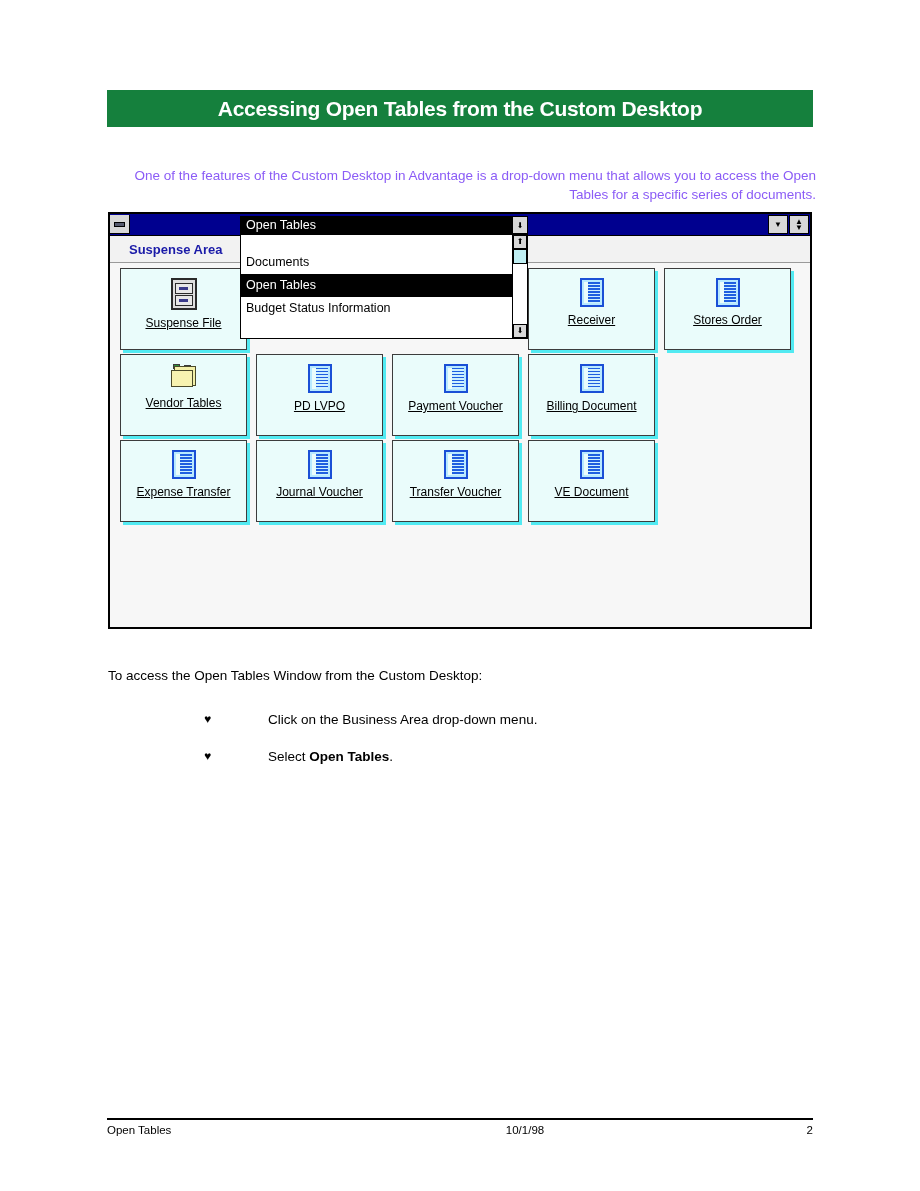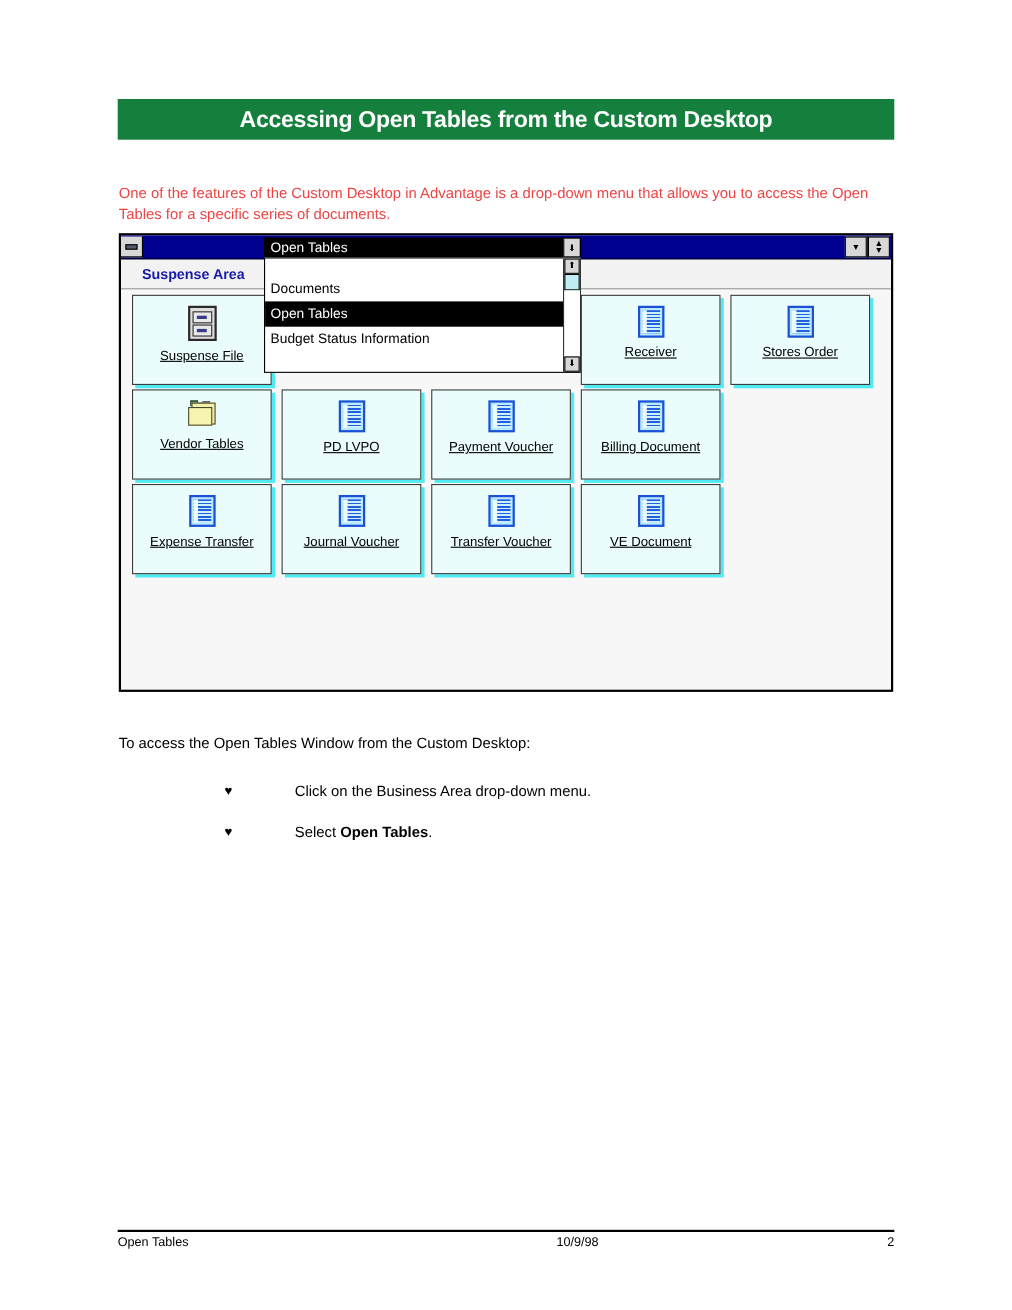--- a/index.html
+++ b/index.html
@@ -35,22 +35,23 @@
     font-family: "Liberation Sans", sans-serif;
   }
 
   
   .intro {
     position: absolute;
     left: 108px;
     top: 152px;
     width: 708px;
     font-size: 13.5px;
-    color: #ef4444;
+    color: #8b5cf6;
     line-height: 19px;
+    text-align: right;
   }
 
   
   .app-window {
     position: absolute;
     left: 108px;
     top: 212px;
     width: 704px;
     height: 417px;
     border: 2px solid #000000;
@@ -525,15 +526,15 @@
   </div>
   <div class="bullet-row">
     <span class="bullet-mark">♥</span>
     <span class="bullet-text"><span>Select </span><b>Open Tables</b><span>.</span></span>
   </div>
 </div>
 
 <div class="footer-rule"></div>
 <div class="footer">
   <div class="footer-left">Open Tables</div>
-  <div class="footer-center">10/9/98</div>
+  <div class="footer-center">10/1/98</div>
   <div class="footer-right">2</div>
 </div>
 
 </body></html>

